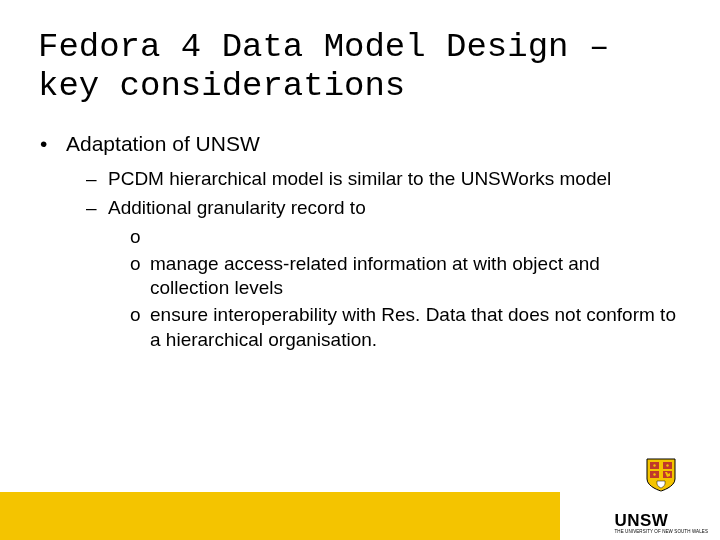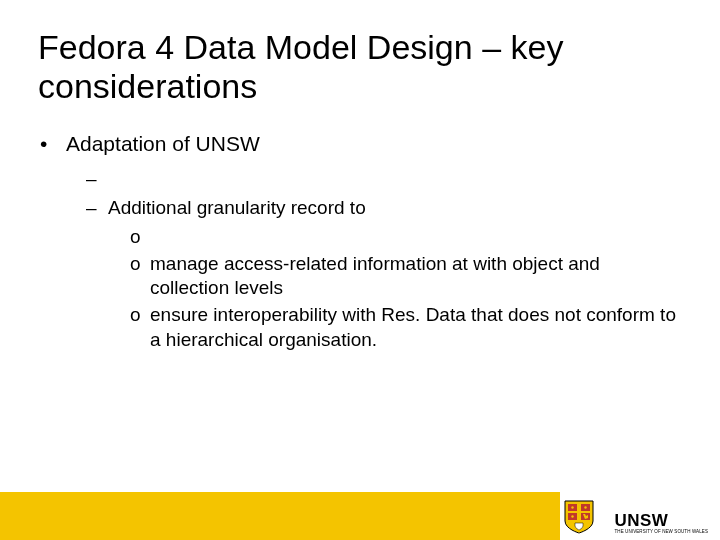--- a/index.html
+++ b/index.html
@@ -6,21 +6,21 @@
   body {
     width: 720px;
     height: 540px;
     background: #ffffff;
     font-family: Arial, Helvetica, sans-serif;
     color: #000;
     position: relative;
     overflow: hidden;
   }
   .title {
-    font-family: Liberation Sans, sans-serif;
+    font-family: Liberation Mono, monospace;
     font-size: 34px;
     font-weight: 400;
     line-height: 1.15;
     padding: 28px 32px 10px 38px;
     letter-spacing: 0px;
   }
   .content {
     padding: 14px 40px 0 40px;
     font-size: 21px;
     line-height: 1.3;
@@ -67,22 +67,23 @@
     bottom: 0;
     width: 560px;
     height: 48px;
     background: #f4c400;
   }
   .logo {
     position: absolute;
     right: 12px;
     bottom: 6px;
     display: flex;
-    align-items: flex-end;
+    align-items: center;
     gap: 20px;
+    flex-direction: column;
   }
   .crest {
     width: 30px;
     height: 34px;
   }
   .logo-text {
     display: flex;
     flex-direction: column;
     line-height: 1;
   }
@@ -106,20 +107,21 @@
 
 <div class="content">
 
   <div class="lvl1">
     <span class="bullet">•</span>
     <span>Adaptation of UNSW</span>
   </div>
 
   <div class="lvl2">
     <span class="bullet">–</span>
+    <span>PCDM hierarchical model is similar to the UNSWorks model</span>
   </div>
 
   <div class="lvl2">
     <span class="bullet">–</span>
     <span>Additional granularity record to</span>
   </div>
 
   <div class="lvl3">
     <span class="bullet">o</span>
   </div>

